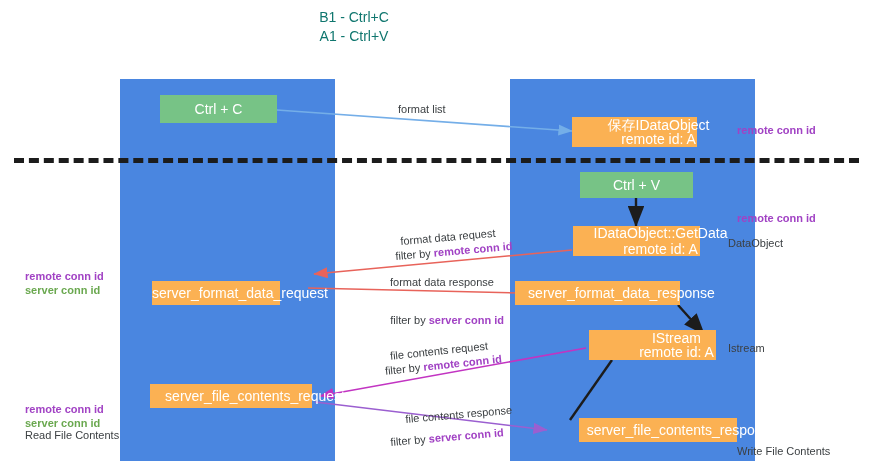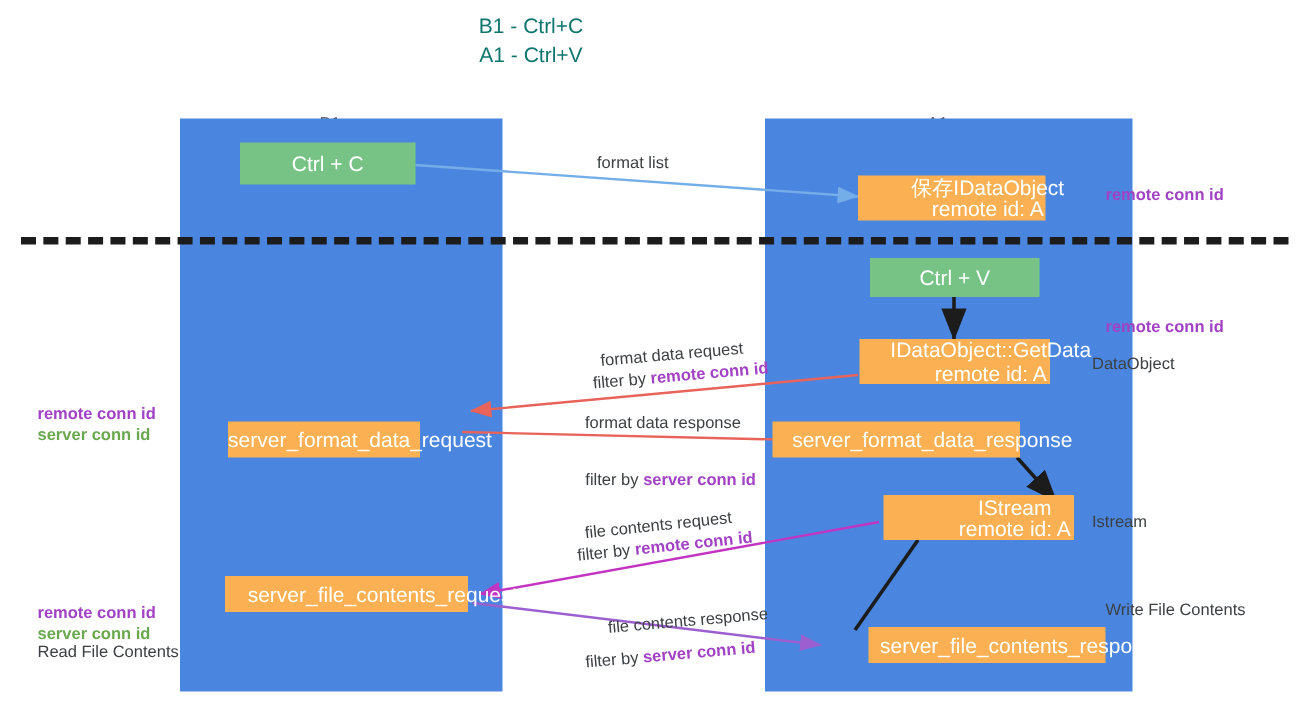--- a/index.html
+++ b/index.html
@@ -218,21 +218,21 @@
   </div>
 
   <div class="lbl purple" style="left:737px; top:123px;">remote conn id</div>
 
   <div class="lbl purple" style="left:737px; top:211px;">remote conn id</div>
 
   <div class="lbl" style="left:728px; top:236px;">DataObject</div>
 
   <div class="lbl" style="left:728px; top:341px;">Istream</div>
 
-  <div class="lbl" style="left:737px; top:400px;text-align:right;">Write File Contents</div>
+  <div class="lbl" style="left:737px; top:444px;text-align:right;">Write File Contents</div>
 
   <div class="lbl purple" style="left:25px; top:269px;">remote conn id</div>
   <div class="lbl green-txt" style="left:25px; top:283px;">server conn id</div>
 
   <div class="lbl" style="left:25px; top:384px;margin-top:44px;">Read File Contents</div>
   <div class="lbl purple" style="left:25px; top:402px;">remote conn id</div>
   <div class="lbl green-txt" style="left:25px; top:416px;">server conn id</div>
 
 </div>
 

